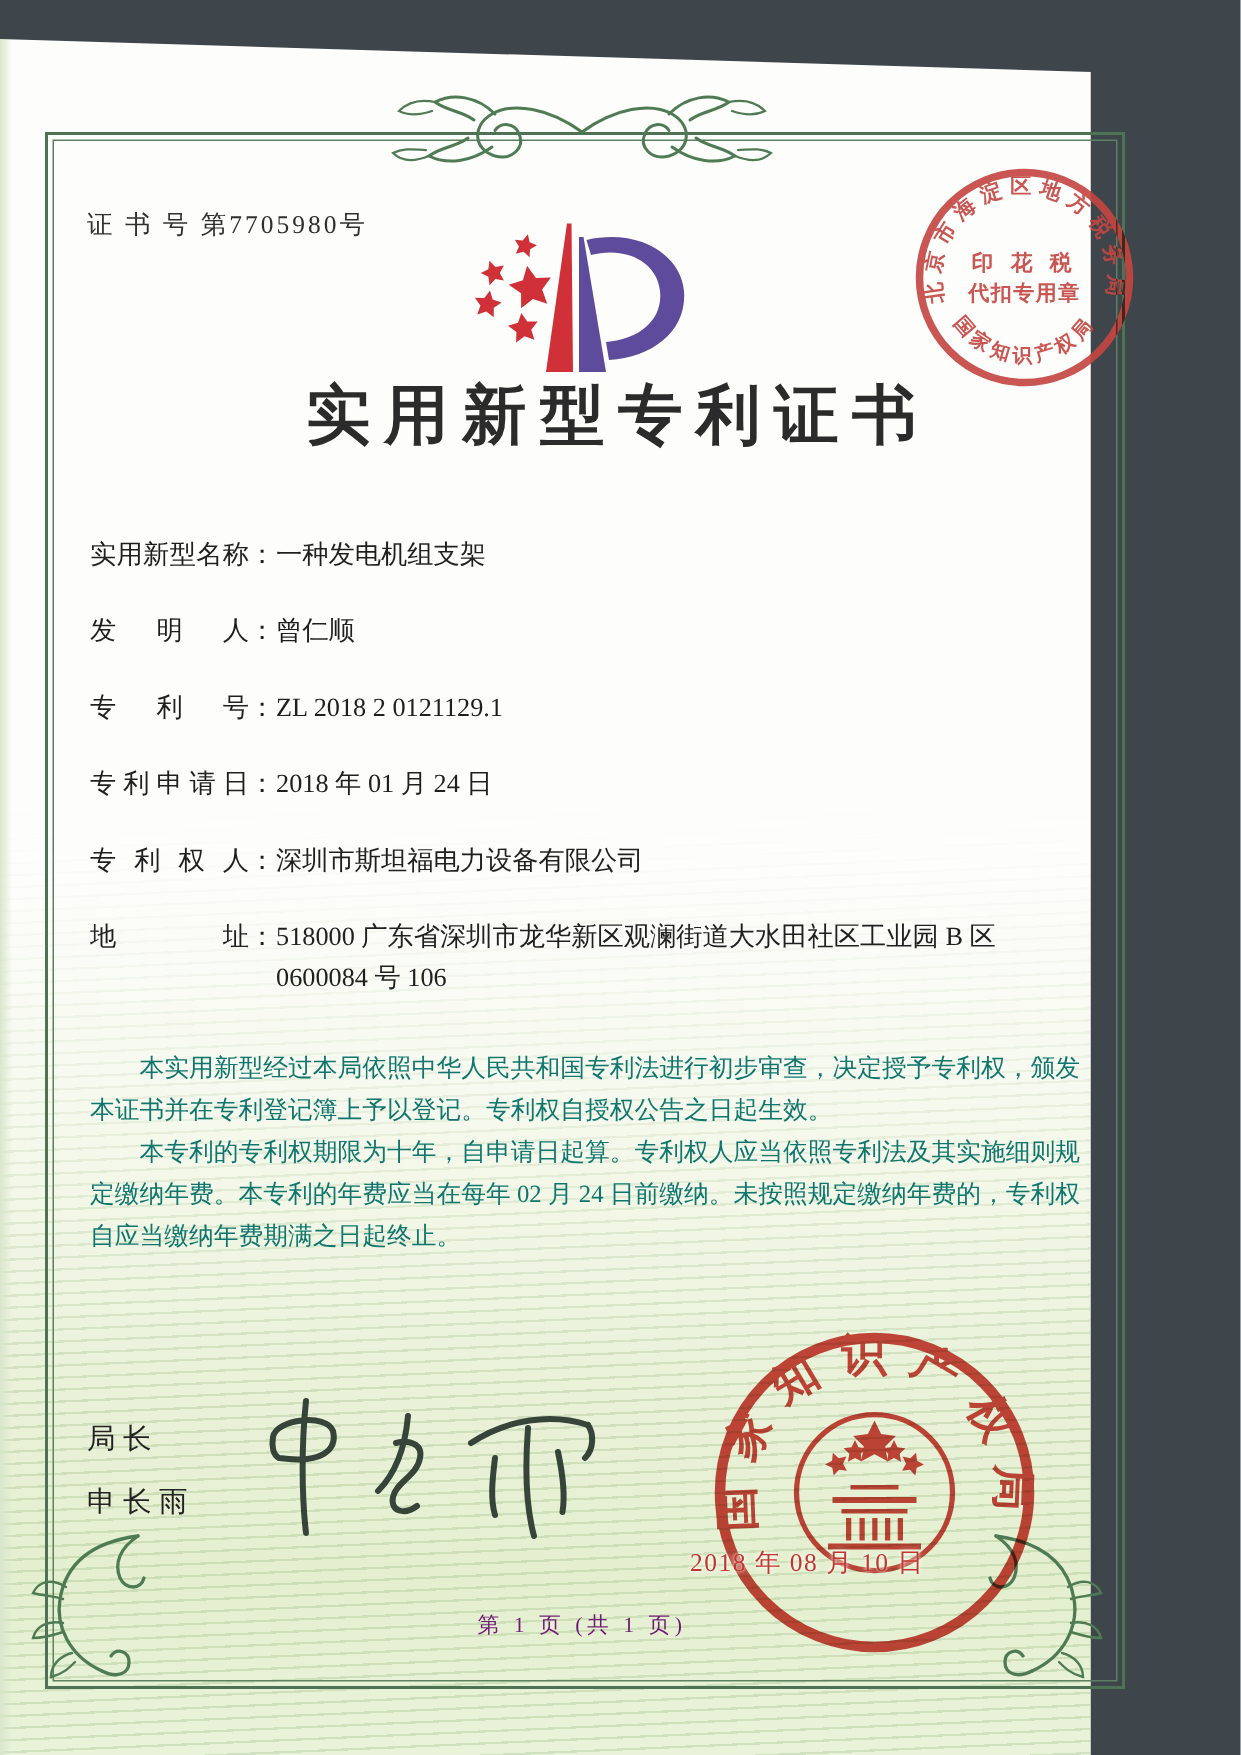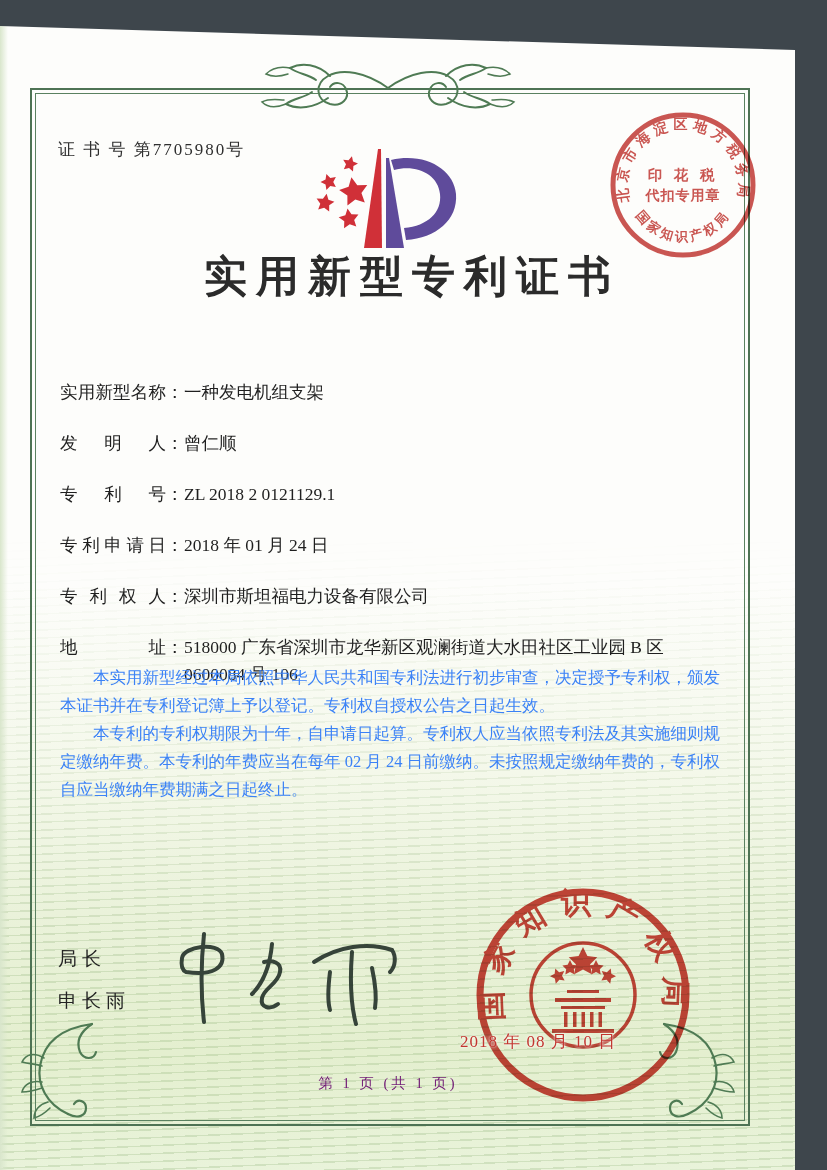--- a/index.html
+++ b/index.html
@@ -3,51 +3,52 @@
 <meta charset="utf-8">
 <style>
   html,body{margin:0;padding:0;}
   body{
     width:827px;height:1170px;overflow:hidden;
     background:#3e464c;
     font-family:"Liberation Serif","DejaVu Serif",serif;
     position:relative;
   }
   .paper{
-    position:absolute;left:0;top:0;width:795px;height:1170px;
+    position:absolute;left:0;top:0;width:679px;height:1170px;
     background:#fdfdfb;
     clip-path:polygon(0 26px,795px 50px,795px 1170px,0 1170px);
+    padding-left:48px;
   }
   .paper::before{content:"";position:absolute;left:0;top:0;bottom:0;width:8px;
     background:linear-gradient(90deg,#d9e6cc,rgba(255,255,255,0));z-index:1;}
   
   .bg{position:absolute;inset:0;z-index:0;
     background:linear-gradient(180deg,#fdfdfb 0%,#fdfdfb 50%,#f4f8ea 66%,#eaf2da 78%,#e4efcf 90%,#e9f3da 100%);}
   .bg::after{content:"";position:absolute;inset:0;
     background:repeating-linear-gradient(177.5deg,rgba(110,155,85,0) 0 6.5px,rgba(110,155,85,.20) 6.5px 8px);
     -webkit-mask-image:linear-gradient(180deg,transparent 0 46%,rgba(0,0,0,.45) 62%,#000 80%);
     mask-image:linear-gradient(180deg,transparent 0 46%,rgba(0,0,0,.45) 62%,#000 80%);}
   .frame{position:absolute;left:30px;top:88px;width:716px;height:1034px;
     border:2px solid #4e7354;z-index:1;}
   .frame::before{content:"";position:absolute;inset:3px;border:1px solid #5a8160;}
   .ornament{position:absolute;z-index:2;}
   .ornament-br{transform:scaleX(-1);}
   .cert-no{position:absolute;left:58px;top:138px;font-size:17px;letter-spacing:2px;color:#2f2f2f;z-index:3;}
   .logo{position:absolute;left:298px;top:144px;z-index:3;}
   .title{position:absolute;left:30px;top:248px;width:716px;text-align:center;
     font-size:43px;font-weight:700;letter-spacing:9px;color:#2b2b2b;z-index:3;margin-left:24px;}
   .fields{position:absolute;left:60px;top:356px;width:680px;z-index:3;font-size:17.5px;color:#1f1f1f;}
-  .frow{margin-bottom:24px;line-height:27px;position:relative;margin-top:23px;}
+  .frow{margin-bottom:24px;line-height:27px;position:relative;}
   .flabel{display:inline-block;width:106px;text-align:justify;text-align-last:justify;
     -moz-text-align-last:justify;vertical-align:top;}
   .fcolon{display:inline-block;width:18px;vertical-align:top;}
   .fvalue{display:inline-block;width:545px;vertical-align:top;}
   .grant2{position:absolute;left:395px;top:0;white-space:nowrap;}
-  .paras{position:absolute;left:60px;top:664px;width:672px;z-index:3;
-    font-size:16.5px;line-height:28px;color:#3b82f6;}
+  .paras{position:absolute;left:60px;top:698px;width:672px;z-index:3;
+    font-size:16.5px;line-height:28px;color:#0f766e;}
   .paras p{margin:0;text-indent:2em;}
   .signoff{position:absolute;left:58px;top:946px;z-index:3;font-size:19px;color:#222;}
   .signoff div{letter-spacing:5px;margin-bottom:16px;font-family:Liberation Mono, monospace;}
   .signature{position:absolute;left:168px;top:922px;z-index:4;}
   .seal-big{position:absolute;left:468px;top:880px;z-index:5;mix-blend-mode:multiply;}
   .seal-date{position:absolute;left:460px;top:1030px;z-index:6;font-size:17px;letter-spacing:1px;
     color:#c2362f;text-shadow:0 0 4px rgba(255,255,255,.85),0 0 2px rgba(255,255,255,.8);}
   .seal-tax{position:absolute;left:604px;top:106px;z-index:5;mix-blend-mode:multiply;}
   .footer{position:absolute;left:30px;top:1074px;width:716px;text-align:center;
     font-size:14.5px;letter-spacing:3px;color:#701a75;z-index:3;}

